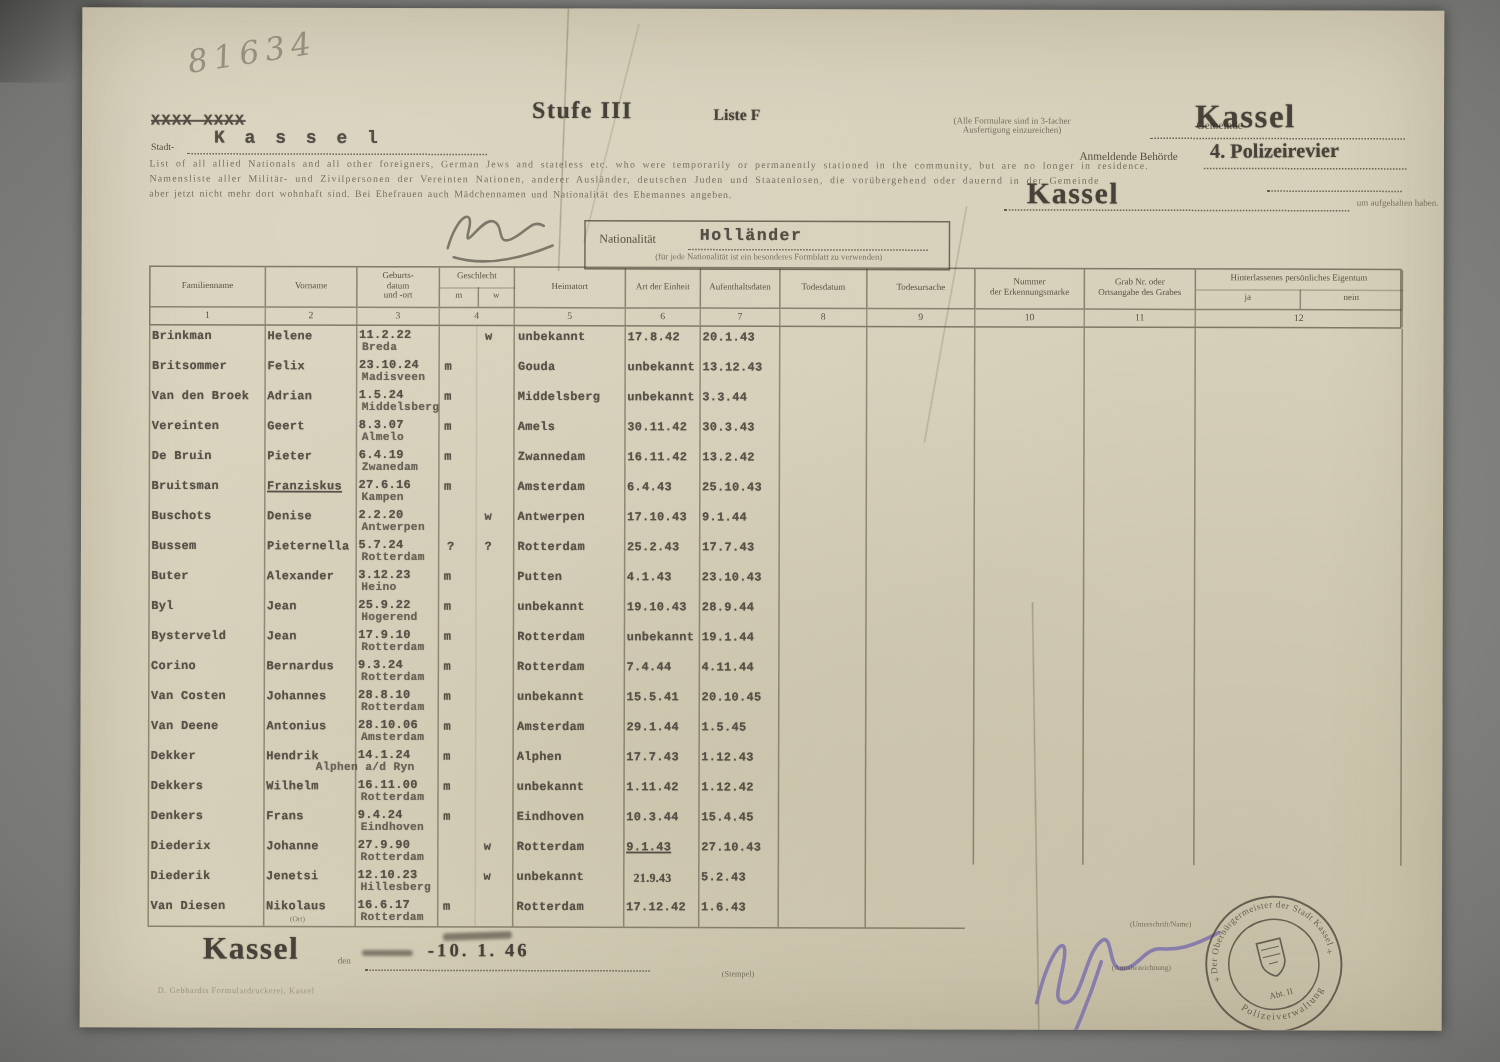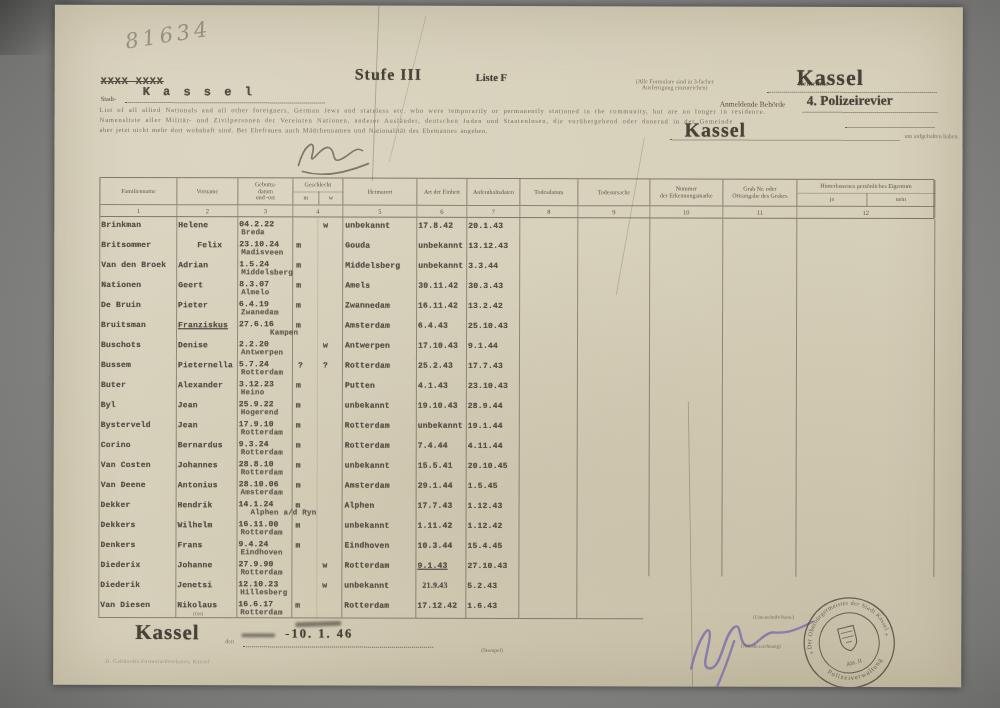--- a/index.html
+++ b/index.html
@@ -94,20 +94,26 @@
     <div class="abs print faint" style="left:45px;top:121px;font-size:6.6px;letter-spacing:.5px;word-spacing:1px;">aber jetzt nicht mehr dort wohnhaft sind. Bei Ehefrauen auch Mädchennamen und Nationalität des Ehemannes angeben.</div>
 
     <div class="abs dotline" style="left:615px;top:132px;width:230px;"></div>
     <div class="abs stamped" style="left:630px;top:112px;font-size:20px;letter-spacing:1px;">Kassel</div>
     <div class="abs print faint" style="left:850px;top:126px;font-size:6px;">um aufgehalten haben.</div>
 
     <svg class="abs" style="left:238px;top:128px;" width="86" height="48" viewBox="0 0 86 48">
       <path d="M6,32 C12,10 24,4 20,20 C16,36 28,12 36,14 C44,16 38,30 48,26 C58,22 62,12 70,17 M10,38 C30,44 52,40 76,30" fill="none" stroke="rgba(68,64,54,.62)" stroke-width="1.7" stroke-linecap="round"></path>
     </svg>
 
+    <div class="abs" style="left:335px;top:141px;width:244px;height:33px;border:1.2px solid rgba(66,60,46,.7);box-sizing:border-box;">
+      <div class="abs print" style="left:9px;top:7px;font-size:8px;">Nationalität</div>
+      <div class="abs dotline" style="left:68px;top:17px;width:160px;"></div>
+      <div class="abs typed" style="left:76px;top:4px;font-size:11px;letter-spacing:1px;">Holländer</div>
+      <div class="abs print faint" style="left:6px;top:21px;font-size:5.8px;width:232px;text-align:center;">(für jede Nationalität ist ein besonderes Formblatt zu verwenden)</div>
+    </div>
 
     <div class="tbl">
       <div class="thead" id="thead">
           <div class="hcell" style="left: 0px; width: 77px;">
             <div>Familienname</div>
           </div>
           <div class="ncell" style="left: 0px; width: 77px;">1</div>
           <div class="hcell" style="left: 77px; width: 61px;">
             <div>Vorname</div>
           </div>
@@ -177,49 +183,49 @@
           <div class="vline" style="left: 478px; height: 400px;"></div>
           <div class="vline" style="left: 550px; height: 358px;"></div>
           <div class="vline" style="left: 623px; height: 358px;"></div>
           <div class="vline" style="left: 697px; height: 358px;"></div>
           <div class="vline" style="left: 835px; height: 358px;"></div>
           <div class="vline" style="left: 218px; height: 400px; opacity: 0.25;"></div>
           <div class="bottomline" style="left: 0px; top: 400px; width: 545px;"></div>
           <div class="row" style="top: 0px;">
             <div class="cell" style="left: 2px; top: 3px;">Brinkman</div>
             <div class="cell" style="left: 79px; top: 3px;">Helene</div>
-            <div class="cell" style="left: 140px; top: 2px;">04.2.22</div>
+            <div class="cell" style="left: 140px; top: 2px;">11.2.22</div>
             <div class="cell bp" style="left: 142px;">Breda</div>
             <div class="cell" style="left: 224px; top: 3px;">w</div>
             <div class="cell" style="left: 246px; top: 3px;">unbekannt</div>
             <div class="cell" style="left: 319px; top: 3px;">17.8.42</div>
             <div class="cell" style="left: 369px; top: 3px;">20.1.43</div>
           </div>
           <div class="row" style="top: 20px;">
             <div class="cell" style="left: 2px; top: 3px;">Britsommer</div>
-            <div class="cell" style="left: 79px; top: 3px; padding-left: 19px;">Felix</div>
+            <div class="cell" style="left: 79px; top: 3px;">Felix</div>
             <div class="cell" style="left: 140px; top: 2px;">23.10.24</div>
             <div class="cell bp" style="left: 142px;">Madisveen</div>
             <div class="cell" style="left: 197px; top: 3px;">m</div>
             <div class="cell" style="left: 246px; top: 3px;">Gouda</div>
             <div class="cell" style="left: 319px; top: 3px;">unbekannt</div>
             <div class="cell" style="left: 369px; top: 3px;">13.12.43</div>
           </div>
           <div class="row" style="top: 40px;">
             <div class="cell" style="left: 2px; top: 3px;">Van den Broek</div>
             <div class="cell" style="left: 79px; top: 3px;">Adrian</div>
             <div class="cell" style="left: 140px; top: 2px;">1.5.24</div>
             <div class="cell bp" style="left: 142px;">Middelsberg</div>
             <div class="cell" style="left: 197px; top: 3px;">m</div>
             <div class="cell" style="left: 246px; top: 3px;">Middelsberg</div>
             <div class="cell" style="left: 319px; top: 3px;">unbekannt</div>
             <div class="cell" style="left: 369px; top: 3px;">3.3.44</div>
           </div>
           <div class="row" style="top: 60px;">
-            <div class="cell" style="left: 2px; top: 3px;">Nationen</div>
+            <div class="cell" style="left: 2px; top: 3px;">Vereinten</div>
             <div class="cell" style="left: 79px; top: 3px;">Geert</div>
             <div class="cell" style="left: 140px; top: 2px;">8.3.07</div>
             <div class="cell bp" style="left: 142px;">Almelo</div>
             <div class="cell" style="left: 197px; top: 3px;">m</div>
             <div class="cell" style="left: 246px; top: 3px;">Amels</div>
             <div class="cell" style="left: 319px; top: 3px;">30.11.42</div>
             <div class="cell" style="left: 369px; top: 3px;">30.3.43</div>
           </div>
           <div class="row" style="top: 80px;">
             <div class="cell" style="left: 2px; top: 3px;">De Bruin</div>
@@ -228,21 +234,21 @@
             <div class="cell bp" style="left: 142px;">Zwanedam</div>
             <div class="cell" style="left: 197px; top: 3px;">m</div>
             <div class="cell" style="left: 246px; top: 3px;">Zwannedam</div>
             <div class="cell" style="left: 319px; top: 3px;">16.11.42</div>
             <div class="cell" style="left: 369px; top: 3px;">13.2.42</div>
           </div>
           <div class="row" style="top: 100px;">
             <div class="cell" style="left: 2px; top: 3px;">Bruitsman</div>
             <div class="cell" style="left: 79px; top: 3px; text-decoration: underline;">Franziskus</div>
             <div class="cell" style="left: 140px; top: 2px;">27.6.16</div>
-            <div class="cell bp" style="left: 142px; margin-left: 29px;">Kampen</div>
+            <div class="cell bp" style="left: 142px;">Kampen</div>
             <div class="cell" style="left: 197px; top: 3px;">m</div>
             <div class="cell" style="left: 246px; top: 3px;">Amsterdam</div>
             <div class="cell" style="left: 319px; top: 3px;">6.4.43</div>
             <div class="cell" style="left: 369px; top: 3px;">25.10.43</div>
           </div>
           <div class="row" style="top: 120px;">
             <div class="cell" style="left: 2px; top: 3px;">Buschots</div>
             <div class="cell" style="left: 79px; top: 3px;">Denise</div>
             <div class="cell" style="left: 140px; top: 2px;">2.2.20</div>
             <div class="cell bp" style="left: 142px;">Antwerpen</div>
@@ -319,21 +325,21 @@
             <div class="cell bp" style="left: 142px;">Amsterdam</div>
             <div class="cell" style="left: 197px; top: 3px;">m</div>
             <div class="cell" style="left: 246px; top: 3px;">Amsterdam</div>
             <div class="cell" style="left: 319px; top: 3px;">29.1.44</div>
             <div class="cell" style="left: 369px; top: 3px;">1.5.45</div>
           </div>
           <div class="row" style="top: 280px;">
             <div class="cell" style="left: 2px; top: 3px;">Dekker</div>
             <div class="cell" style="left: 79px; top: 3px;">Hendrik</div>
             <div class="cell" style="left: 140px; top: 2px;">14.1.24</div>
-            <div class="cell bp" style="left: 112px; margin-left: 40px;">Alphen a/d Ryn</div>
+            <div class="cell bp" style="left: 112px;">Alphen a/d Ryn</div>
             <div class="cell" style="left: 197px; top: 3px;">m</div>
             <div class="cell" style="left: 246px; top: 3px;">Alphen</div>
             <div class="cell" style="left: 319px; top: 3px;">17.7.43</div>
             <div class="cell" style="left: 369px; top: 3px;">1.12.43</div>
           </div>
           <div class="row" style="top: 300px;">
             <div class="cell" style="left: 2px; top: 3px;">Dekkers</div>
             <div class="cell" style="left: 79px; top: 3px;">Wilhelm</div>
             <div class="cell" style="left: 140px; top: 2px;">16.11.00</div>
             <div class="cell bp" style="left: 142px;">Rotterdam</div>

